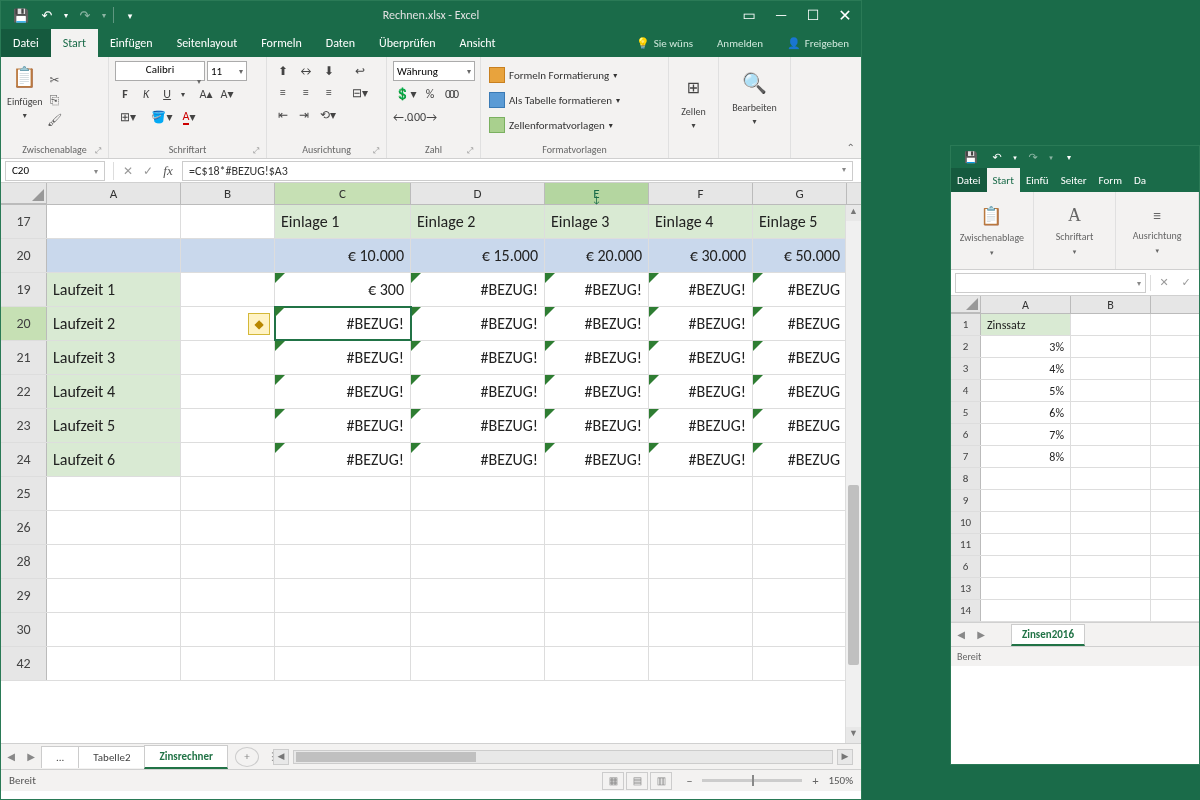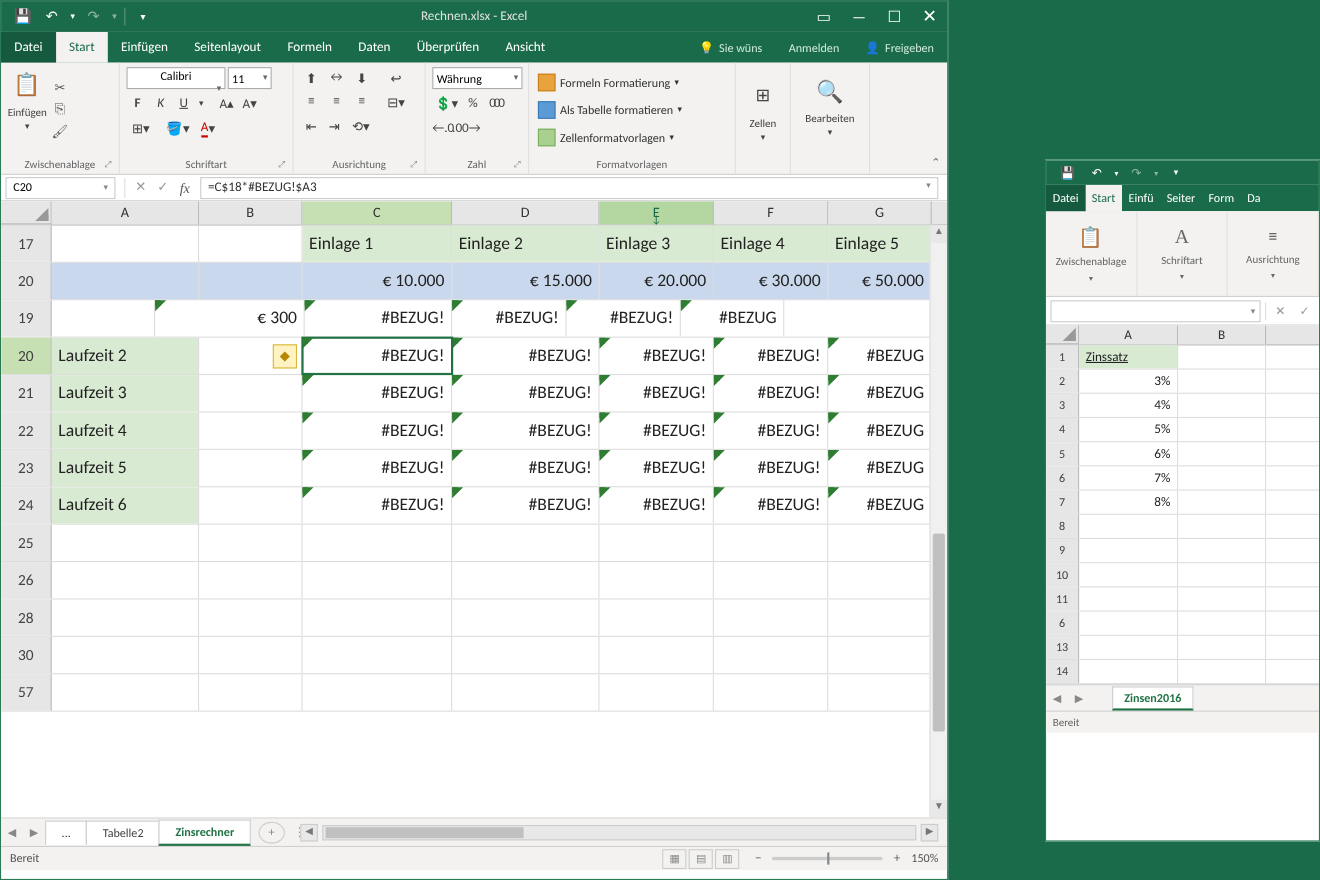--- a/index.html
+++ b/index.html
@@ -142,21 +142,21 @@
 .r2-ribbon { height: 78px; background: #f3f2f1; border-bottom: 1px solid #d0d0d0; display: flex; }
 .r2-rgrp { flex: 1; display: flex; flex-direction: column; align-items: center; justify-content: center; font-size: 10px; color: #666; border-right: 1px solid #e0e0e0; padding: 4px 2px; gap: 4px; }
 .r2-formula-bar { height: 26px; background:#fff; border-bottom:1px solid #d0d0d0; display:flex; align-items:center; padding: 0 4px; gap:4px;}
 .r2-namebox { flex:1; border:1px solid #ccc; height:20px; font-size:11px; padding:0 4px; display:flex; align-items:center;}
 .r2-namebox .arrow{margin-left:auto; font-size:8px; color:#888;}
 .r2-fb-btn { width:18px; height:18px; display:flex; align-items:center; justify-content:center; font-size:11px; color:#999;}
 .r2-grid { background:#fff; }
 .r2-tabs { height: 24px; background:#f3f2f1; border-top:1px solid #d0d0d0; display:flex; align-items:center; font-size:11px;}
 .r2-tab { padding: 3px 10px; border: 1px solid #ccc; background:#fff; color:#217346; font-weight:600; border-bottom:2px solid #217346;}
 .r2-status { height:20px; background:#f3f2f1; font-size:10px; color:#666; padding:0 6px; display:flex; align-items:center; border-top:1px solid #d0d0d0;}
-.cell.zins { background:#d9ead3;text-decoration:underline; }
+.cell.zins { background:#d9ead3; }
 
 .dots { letter-spacing: -2px; }
 </style>
 </head>
 <body>
 
 <div class="excel-main">
 
   <div class="titlebar">
     <div class="qat">
@@ -382,20 +382,21 @@
       <div class="cell hdr-row c-B"></div>
       <div class="cell hdr-row right c-C">€ 10.000</div>
       <div class="cell hdr-row right c-D">€ 15.000</div>
       <div class="cell hdr-row right c-E">€ 20.000</div>
       <div class="cell hdr-row right c-F">€ 30.000</div>
       <div class="cell hdr-row right c-G">€ 50.000</div>
     </div>
 
     <div class="row">
         <div class="row-h">19</div>
+      <div class="cell lbl c-A">Laufzeit 1</div>
       <div class="cell c-B"></div>
       <div class="cell right err-tri c-C">€ 300</div>
       <div class="cell right err-tri c-D">#BEZUG!</div>
       <div class="cell right err-tri c-E">#BEZUG!</div>
       <div class="cell right err-tri c-F">#BEZUG!</div>
       <div class="cell right err-tri c-G">#BEZUG</div>
     </div>
 
     <div class="row">
         <div class="row-h sel">20</div>
@@ -475,31 +476,41 @@
         <div class="row-h">28</div>
         <div class="cell c-A"></div>
         <div class="cell c-B"></div>
         <div class="cell c-C"></div>
         <div class="cell c-D"></div>
         <div class="cell c-E"></div>
         <div class="cell c-F"></div>
         <div class="cell c-G"></div>
       </div>
     <div class="row">
-        <div class="row-h">30</div>
+        <div class="row-h">29</div>
         <div class="cell c-A"></div>
         <div class="cell c-B"></div>
         <div class="cell c-C"></div>
         <div class="cell c-D"></div>
         <div class="cell c-E"></div>
         <div class="cell c-F"></div>
         <div class="cell c-G"></div>
       </div>
     <div class="row">
-        <div class="row-h">57</div>
+        <div class="row-h">30</div>
+        <div class="cell c-A"></div>
+        <div class="cell c-B"></div>
+        <div class="cell c-C"></div>
+        <div class="cell c-D"></div>
+        <div class="cell c-E"></div>
+        <div class="cell c-F"></div>
+        <div class="cell c-G"></div>
+      </div>
+    <div class="row">
+        <div class="row-h">42</div>
         <div class="cell c-A"></div>
         <div class="cell c-B"></div>
         <div class="cell c-C"></div>
         <div class="cell c-D"></div>
         <div class="cell c-E"></div>
         <div class="cell c-F"></div>
         <div class="cell c-G"></div>
       </div>
 
     <div class="vscroll">

